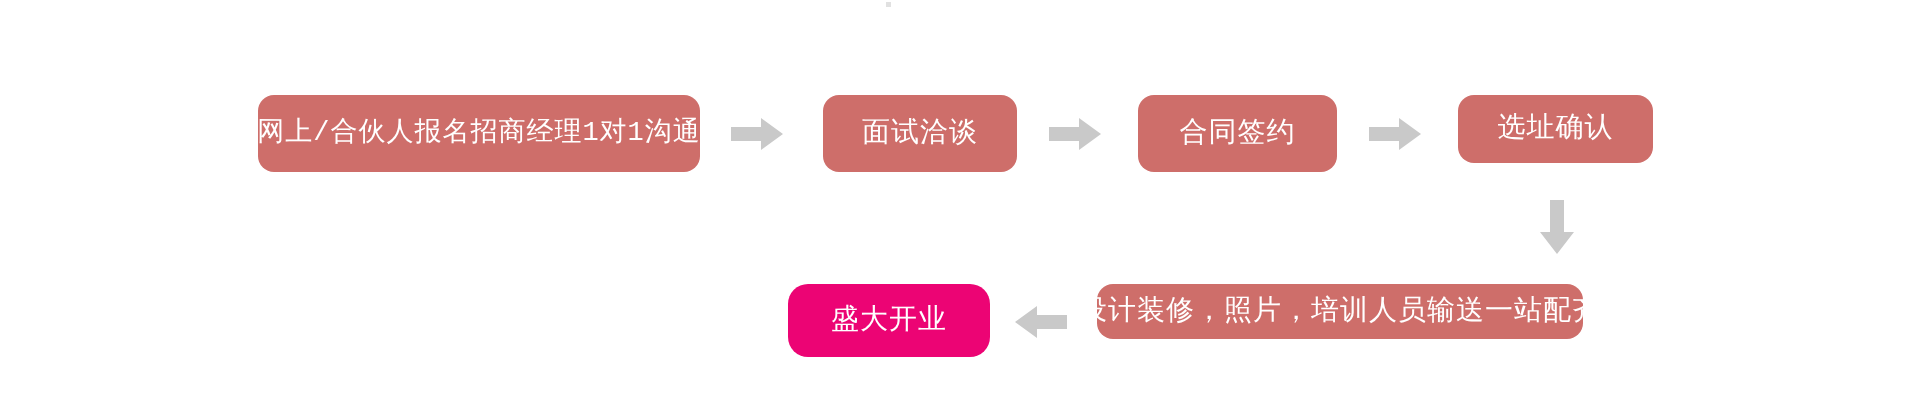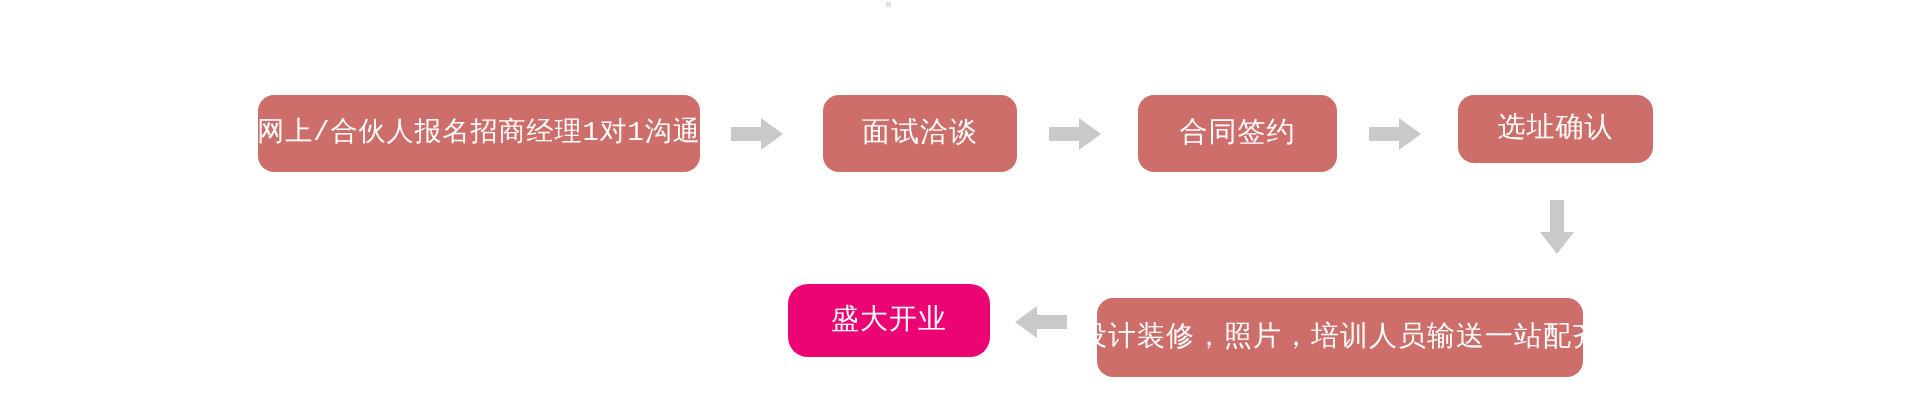--- a/index.html
+++ b/index.html
@@ -60,21 +60,21 @@
   .box-2 { left: 823px;  top: 95px;  width: 194px; height: 77px; }
   .box-3 { left: 1138px; top: 95px;  width: 199px; height: 77px; }
   .box-4 { left: 1458px; top: 95px;  width: 195px; height: 68px; }
 
   .arrow-1 { left: 731px;  top: 116px; width: 52px; height: 36px; }
   .arrow-2 { left: 1049px; top: 116px; width: 52px; height: 36px; }
   .arrow-3 { left: 1369px; top: 116px; width: 52px; height: 36px; }
   .arrow-down { left: 1540px; top: 200px; width: 34px; height: 54px; }
 
   
-  .box-5 { left: 1097px; top: 298px; width: 486px; height: 79px; }
+  .box-5 { left: 1097px; top: 284px; width: 486px; height: 55px; }
   .box-6 { left: 788px;  top: 284px; width: 202px; height: 73px; }
   .arrow-4 { left: 1015px; top: 304px; width: 52px; height: 36px; }
 </style>
 </head>
 <body>
 
 <div class="canvas">
 
   <div class="tiny-dot"></div>
 

